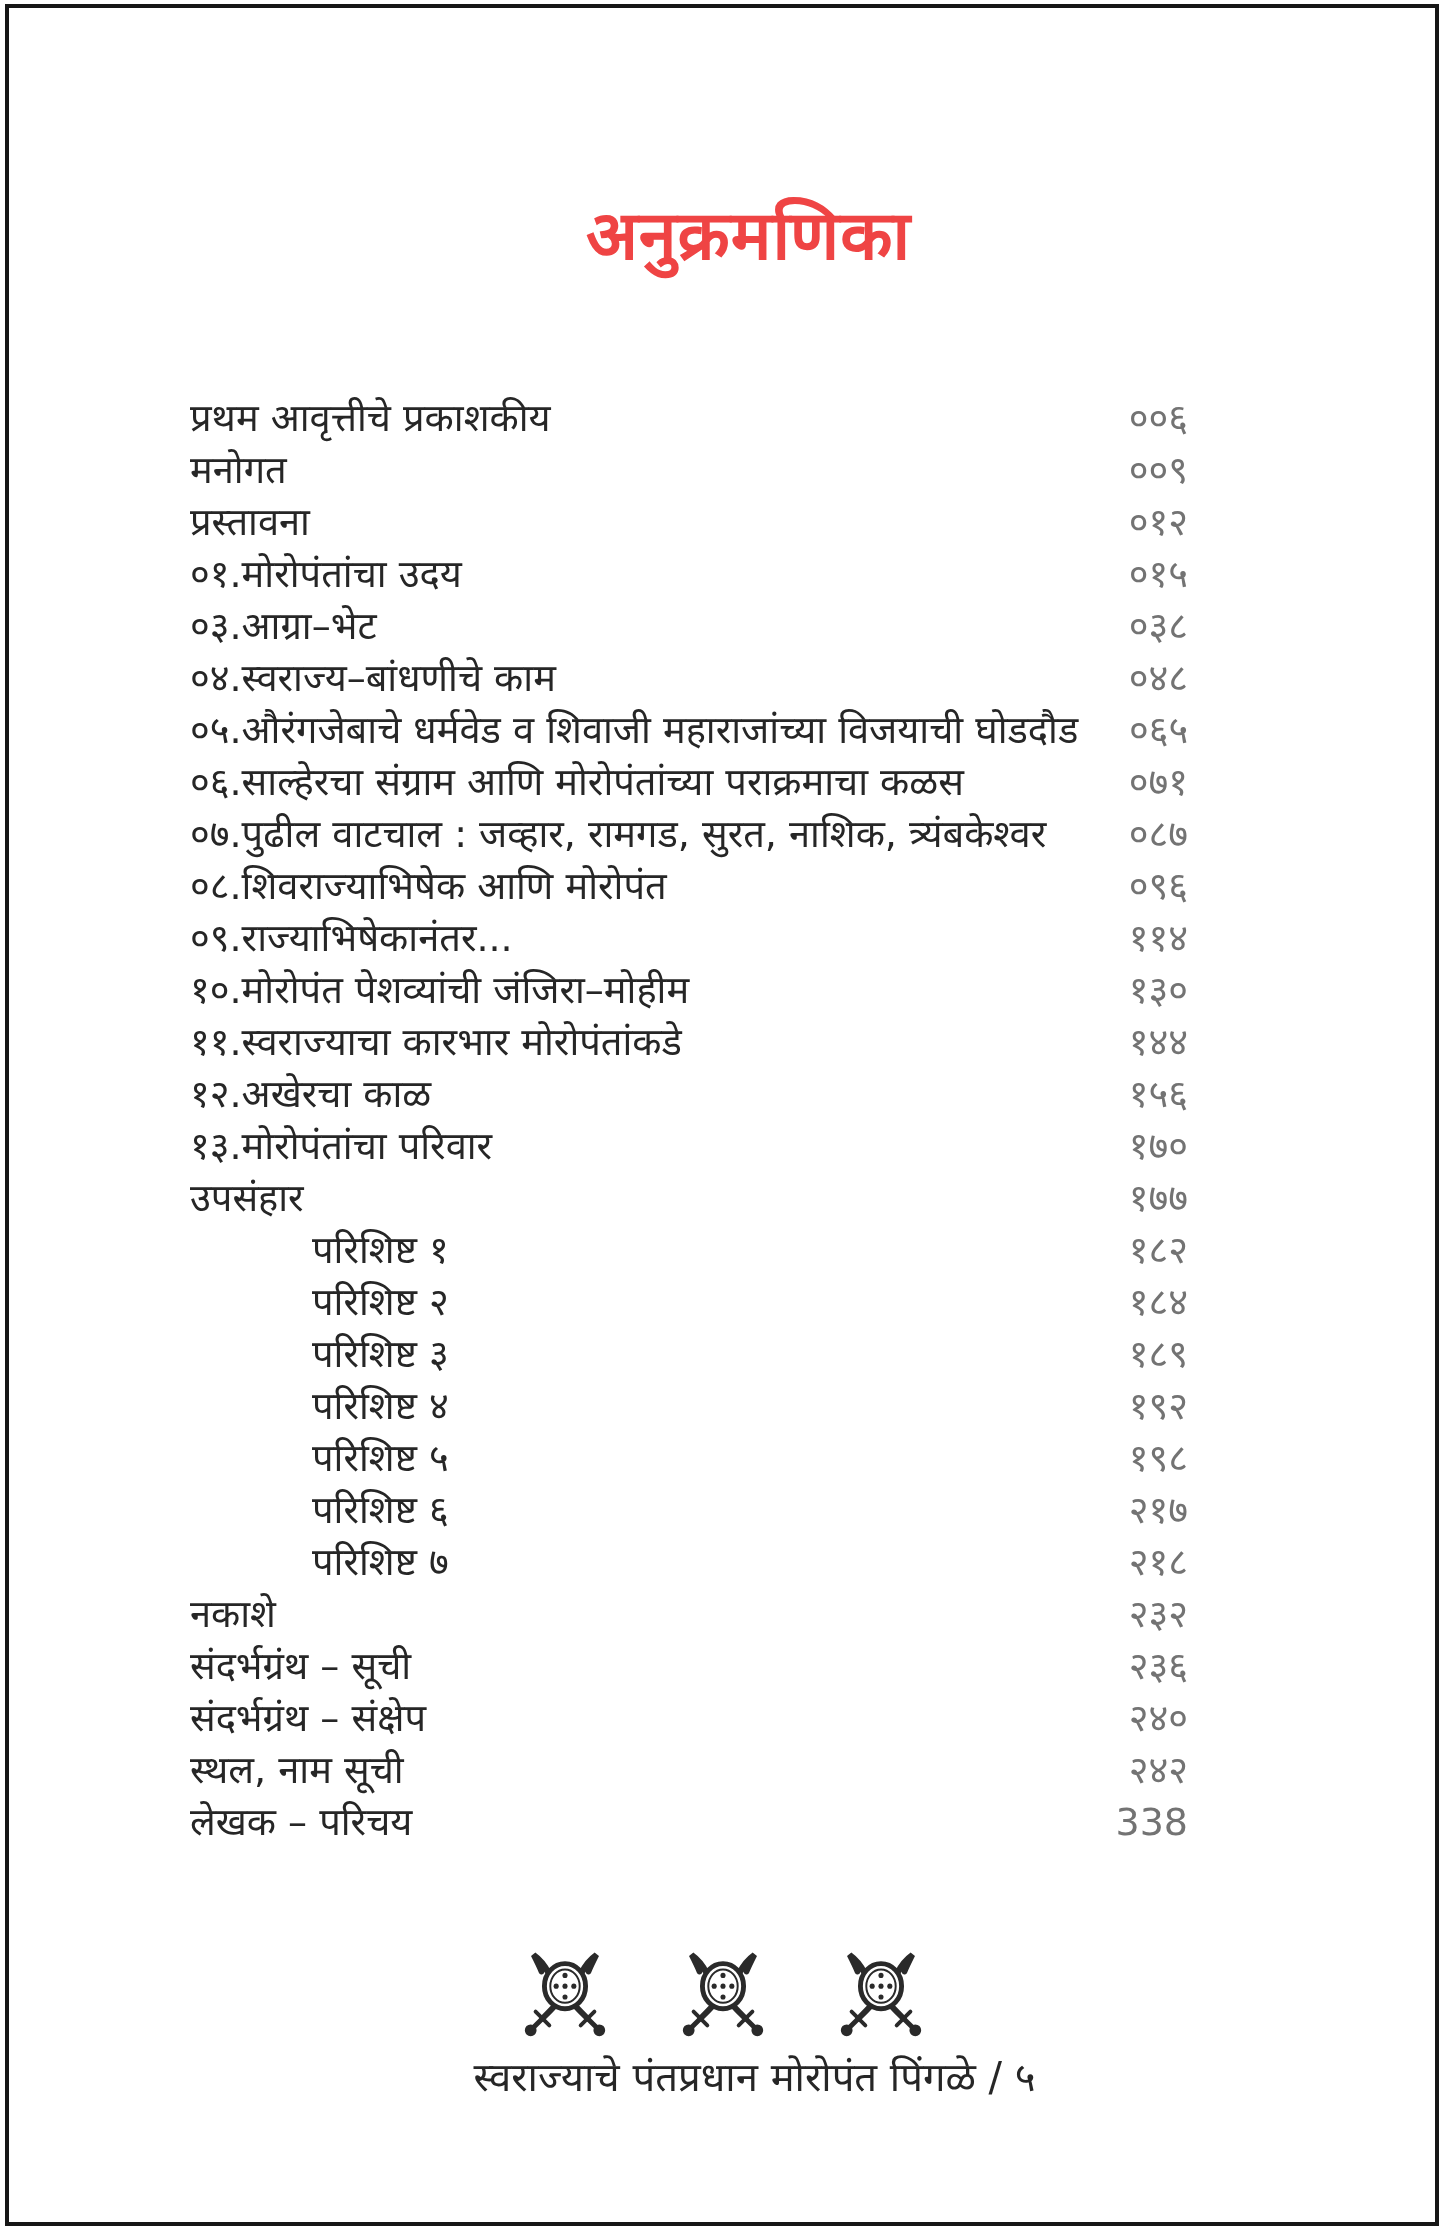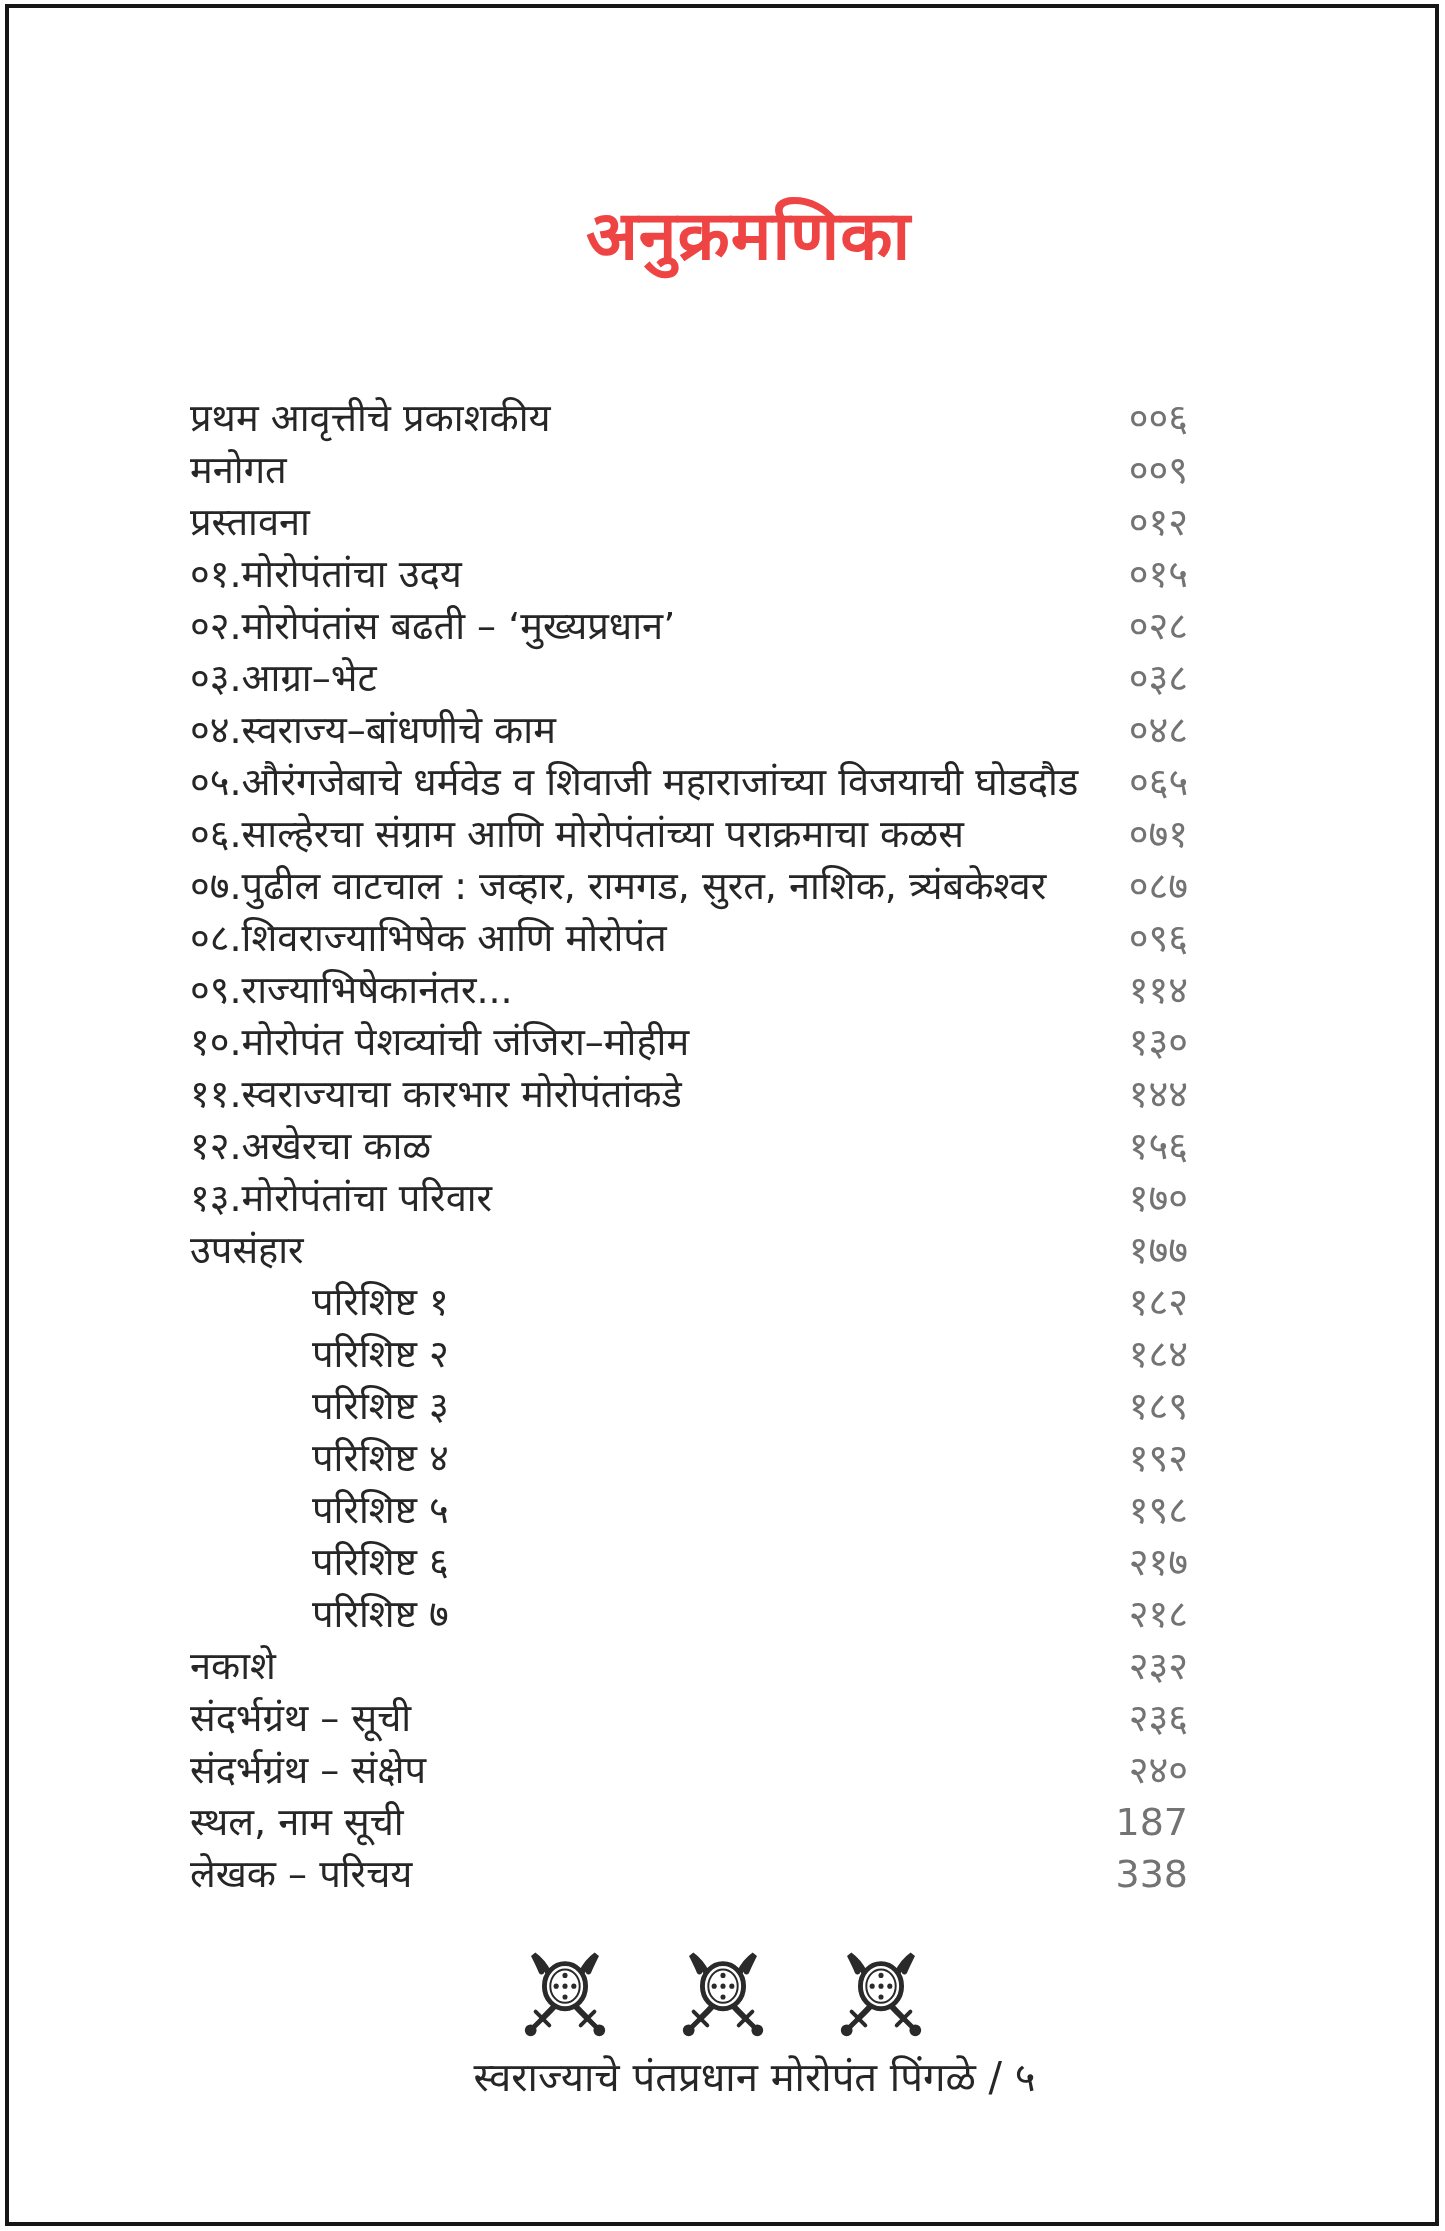--- a/index.html
+++ b/index.html
@@ -58,24 +58,20 @@
   <div class="toc-row">
     <span class="toc-label">प्रस्तावना</span>
     <span class="toc-page">०१२</span>
   </div>
 
   <div class="toc-row">
     <span class="toc-label">०१.मोरोपंतांचा उदय</span>
     <span class="toc-page">०१५</span>
   </div>
 
-  <div class="toc-row">
-    <span class="toc-label">०२.मोरोपंतांस बढती – ‘मुख्यप्रधान’</span>
-    <span class="toc-page">०२८</span>
-  </div>
 
   <div class="toc-row">
     <span class="toc-label">०३.आग्रा–भेट</span>
     <span class="toc-page">०३८</span>
   </div>
 
   <div class="toc-row">
     <span class="toc-label">०४.स्वराज्य–बांधणीचे काम</span>
     <span class="toc-page">०४८</span>
   </div>
@@ -175,21 +171,21 @@
     <span class="toc-page">२३६</span>
   </div>
 
   <div class="toc-row">
     <span class="toc-label">संदर्भग्रंथ – संक्षेप</span>
     <span class="toc-page">२४०</span>
   </div>
 
   <div class="toc-row">
     <span class="toc-label">स्थल, नाम सूची</span>
-    <span class="toc-page">187</span>
+    <span class="toc-page">२४२</span>
   </div>
 
   <div class="toc-row">
     <span class="toc-label">लेखक – परिचय</span>
     <span class="toc-page">338</span>
   </div>
 </div>
 
 <div class="footer-emblems">
   <svg class="emblem" viewBox="0 0 100 100" fill="none" xmlns="http://www.w3.org/2000/svg">

